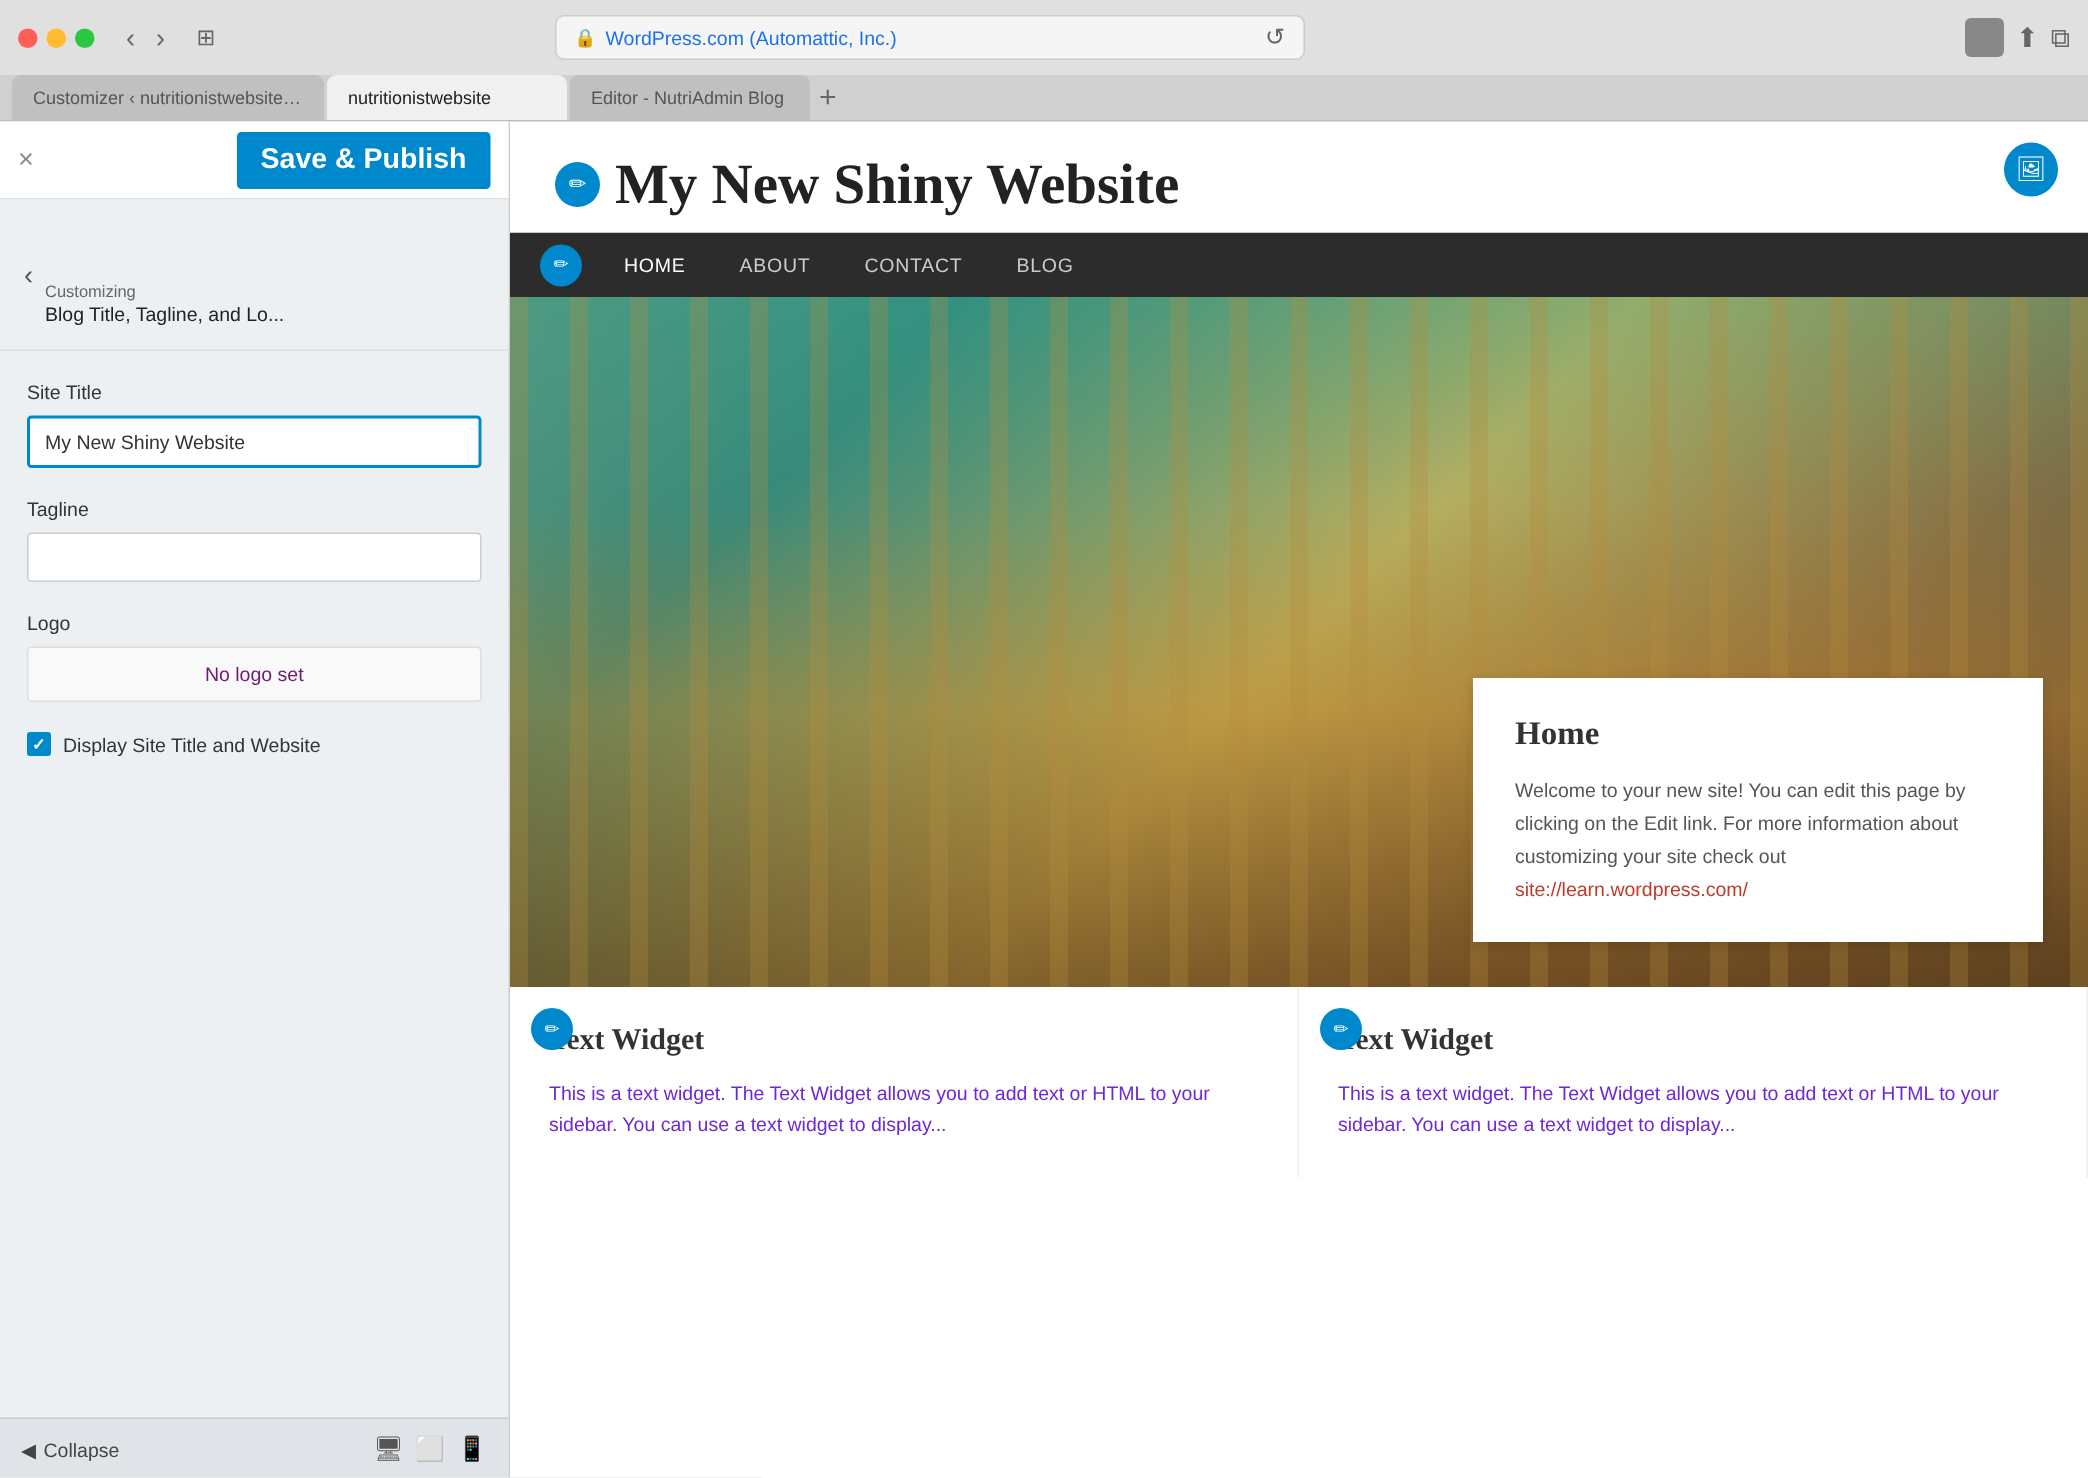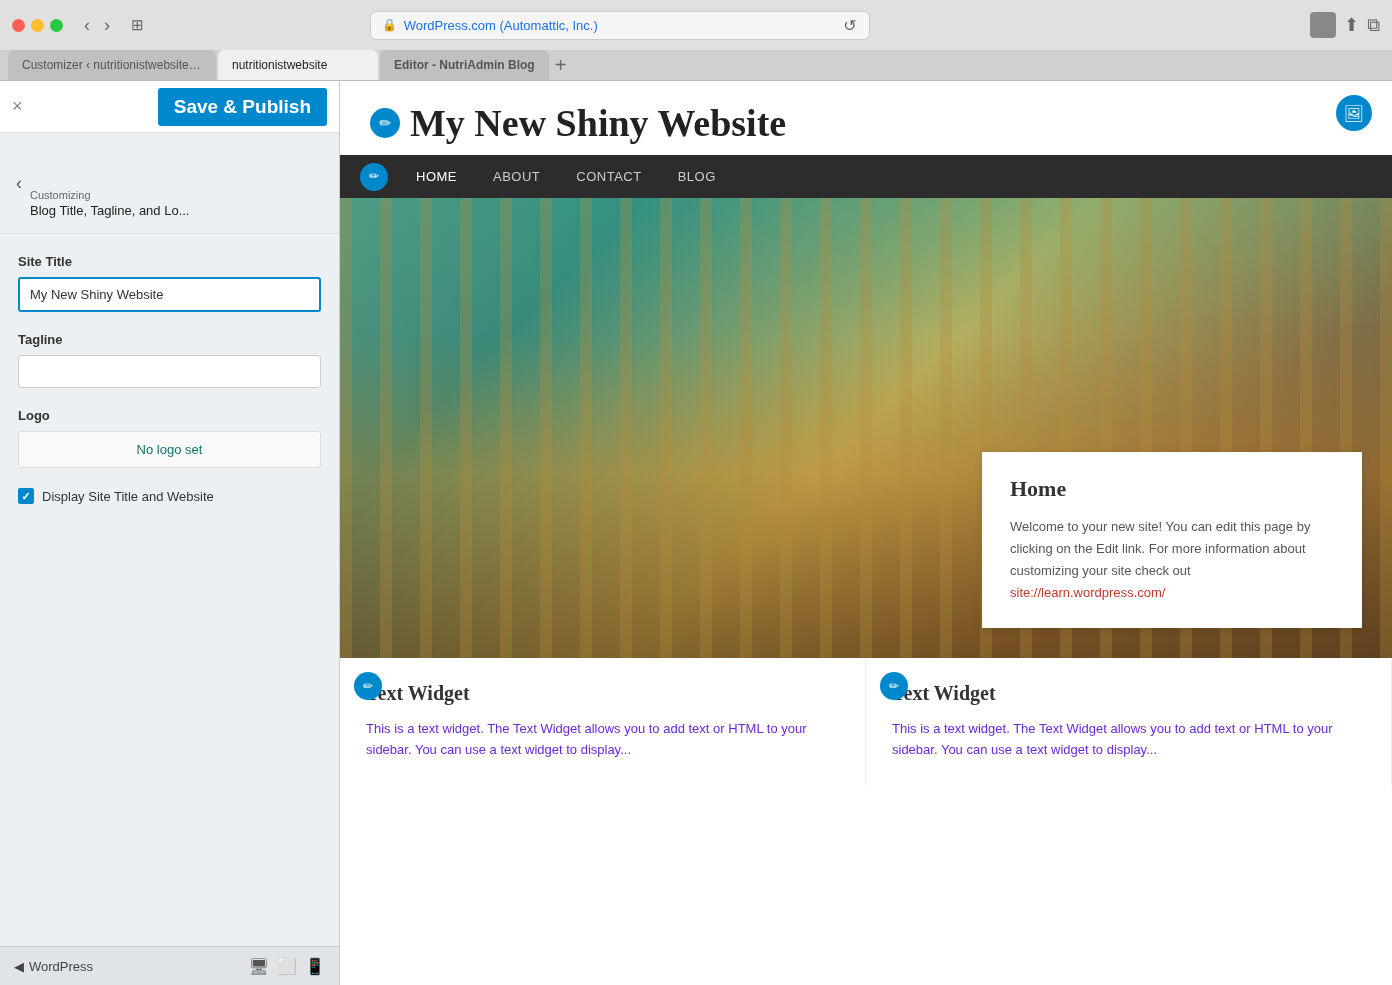--- a/index.html
+++ b/index.html
@@ -59,29 +59,29 @@
     .back-section {
       display: flex; align-items: center; padding: 14px 16px; gap: 8px; background: #ecf0f3; border-bottom: 1px solid #ddd;
     }
     .back-arrow { background: none; border: none; color: #555; font-size: 18px; cursor: pointer; }
     .customizing-label { font-size: 11px; color: #666; display: block; margin-top: 42px; }
     .section-title { font-size: 13px; color: #222; font-weight: 500; }
 
     .customizer-body { padding: 20px 18px; flex: 1; }
 
     .field-group { margin-bottom: 20px; }
-    .field-label { font-size: 13px; font-weight: 700; color: #333; margin-bottom: 8px; display: block; }
+    .field-label { font-size: 13px; font-weight: 400; color: #333; margin-bottom: 8px; display: block; }
     .field-input {
       width: 100%; padding: 8px 10px; border: 2px solid #0088cc; border-radius: 3px; font-size: 13px; color: #333; background: #fff; outline: none;
     }
     .field-input.empty-field {
       border: 1px solid #ccc;
     }
     .logo-display {
-      width: 100%; padding: 10px; border: 1px solid #ddd; background: #f9f9f9; border-radius: 3px; text-align: center; font-size: 13px; color: #0f766e; margin-bottom: 8px;
+      width: 100%; padding: 10px; border: 1px solid #ddd; background: #f9f9f9; border-radius: 3px; text-align: center; font-size: 13px; color: #701a75; margin-bottom: 8px;
     }
     .add-logo-btn {
       width: 100%; padding: 7px; border: 1px solid #ccc; background: #fff; border-radius: 3px; font-size: 13px; color: #444; cursor: pointer;
     }
 
     .checkbox-row { display: flex; align-items: center; gap: 8px; margin-top: 16px; }
     .check-box { width: 16px; height: 16px; border: 2px solid #0088cc; background: #0088cc; border-radius: 2px; display: flex; align-items: center; justify-content: center; flex-shrink: 0; }
     .check-mark { color: #fff; font-size: 11px; font-weight: bold; }
     .checkbox-label { font-size: 13px; color: #333; }
 
@@ -180,21 +180,21 @@
     </div>
   </div>
   <div class="browser-tabs">
     <div class="tab inactive">
       <span style="overflow:hidden;text-overflow:ellipsis;white-space:nowrap;max-width:180px;">Customizer ‹ nutritionistwebsite — WordPress.com</span>
     </div>
     <div class="tab active">
       <span>nutritionistwebsite</span>
     </div>
     <div class="tab inactive">
-      <span style="overflow:hidden;text-overflow:ellipsis;white-space:nowrap;max-width:180px;font-weight:bold;">Editor - NutriAdmin Blog</span>
+      <span style="overflow:hidden;text-overflow:ellipsis;white-space:nowrap;max-width:180px;">Editor - NutriAdmin Blog</span>
     </div>
     <button class="tab-new">+</button>
   </div>
 </div>
 
 <div class="main-area">
 
   <div class="customizer-panel">
 
     <div class="customizer-header">
@@ -232,21 +232,21 @@
           <span class="check-mark">✓</span>
         </div>
         <span class="checkbox-label">Display Site Title and Website</span>
       </div>
 
     </div>
 
     <div class="customizer-footer">
       <button class="collapse-btn">
         <span>◀</span>
-        <span>WordPress</span>
+        <span>Collapse</span>
       </button>
       <div class="view-btns">
         <button class="view-btn" title="Desktop">🖥</button>
         <button class="view-btn" title="Tablet">⬜</button>
         <button class="view-btn" title="Mobile">📱</button>
       </div>
     </div>
 
   </div>
 

